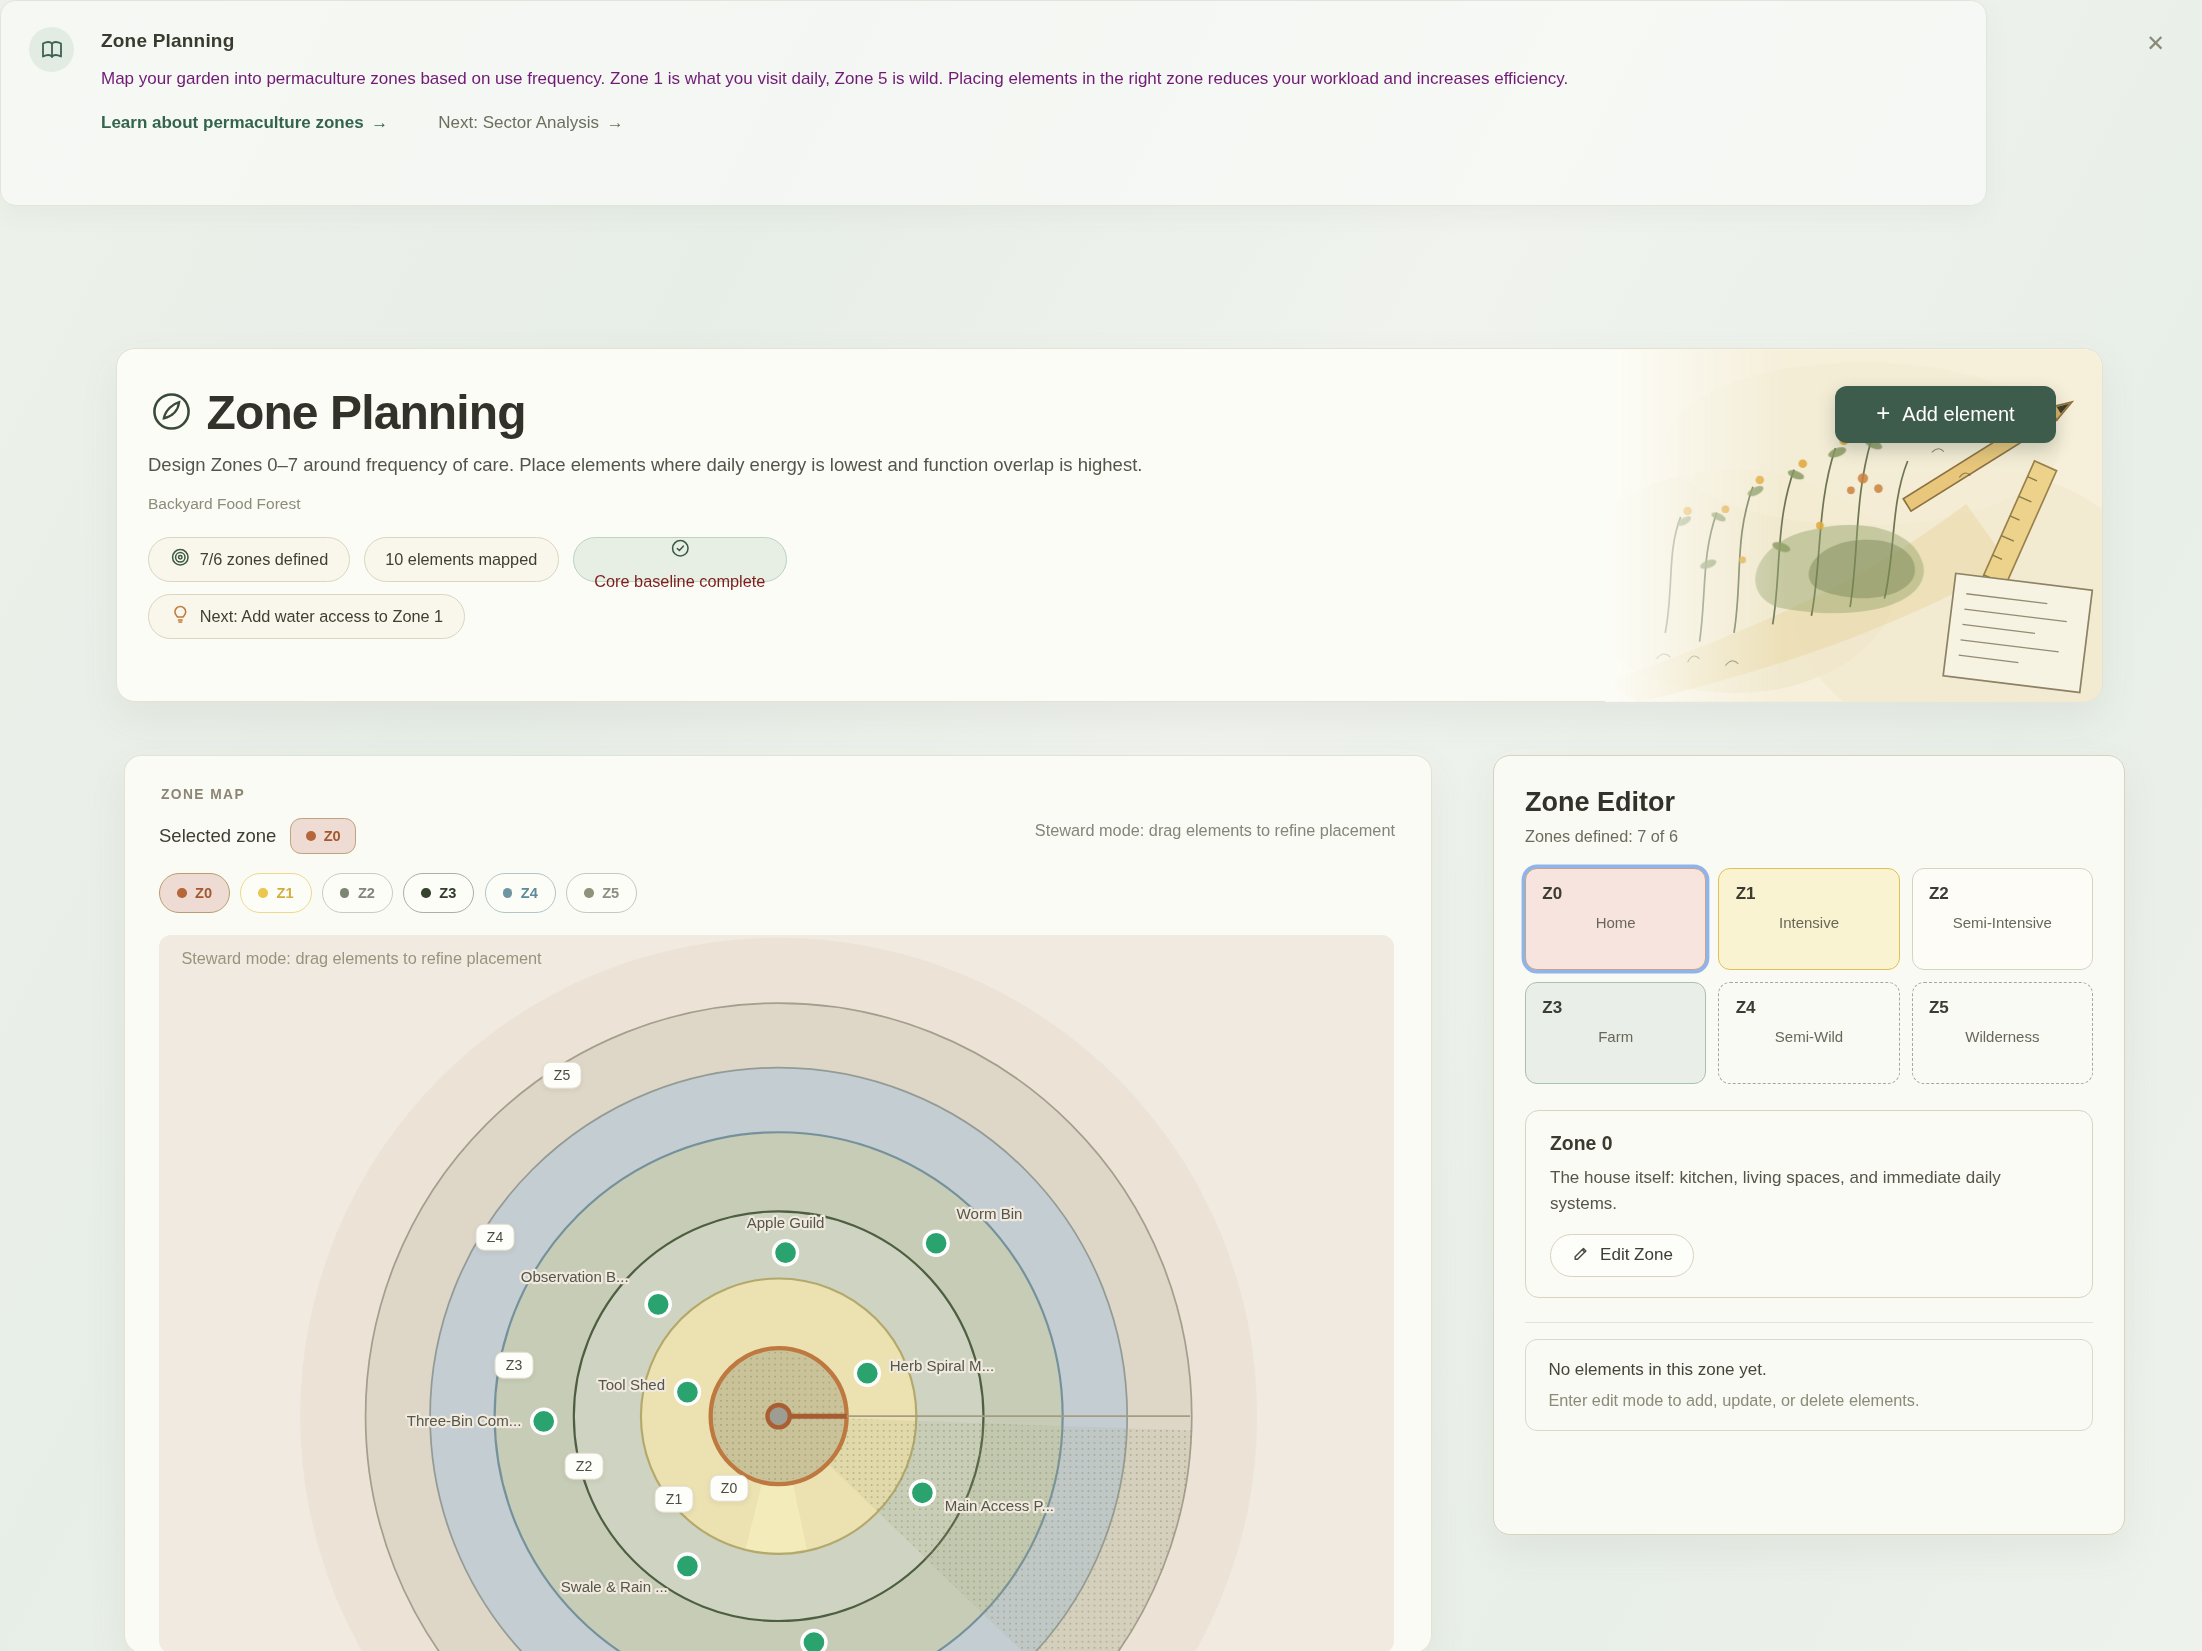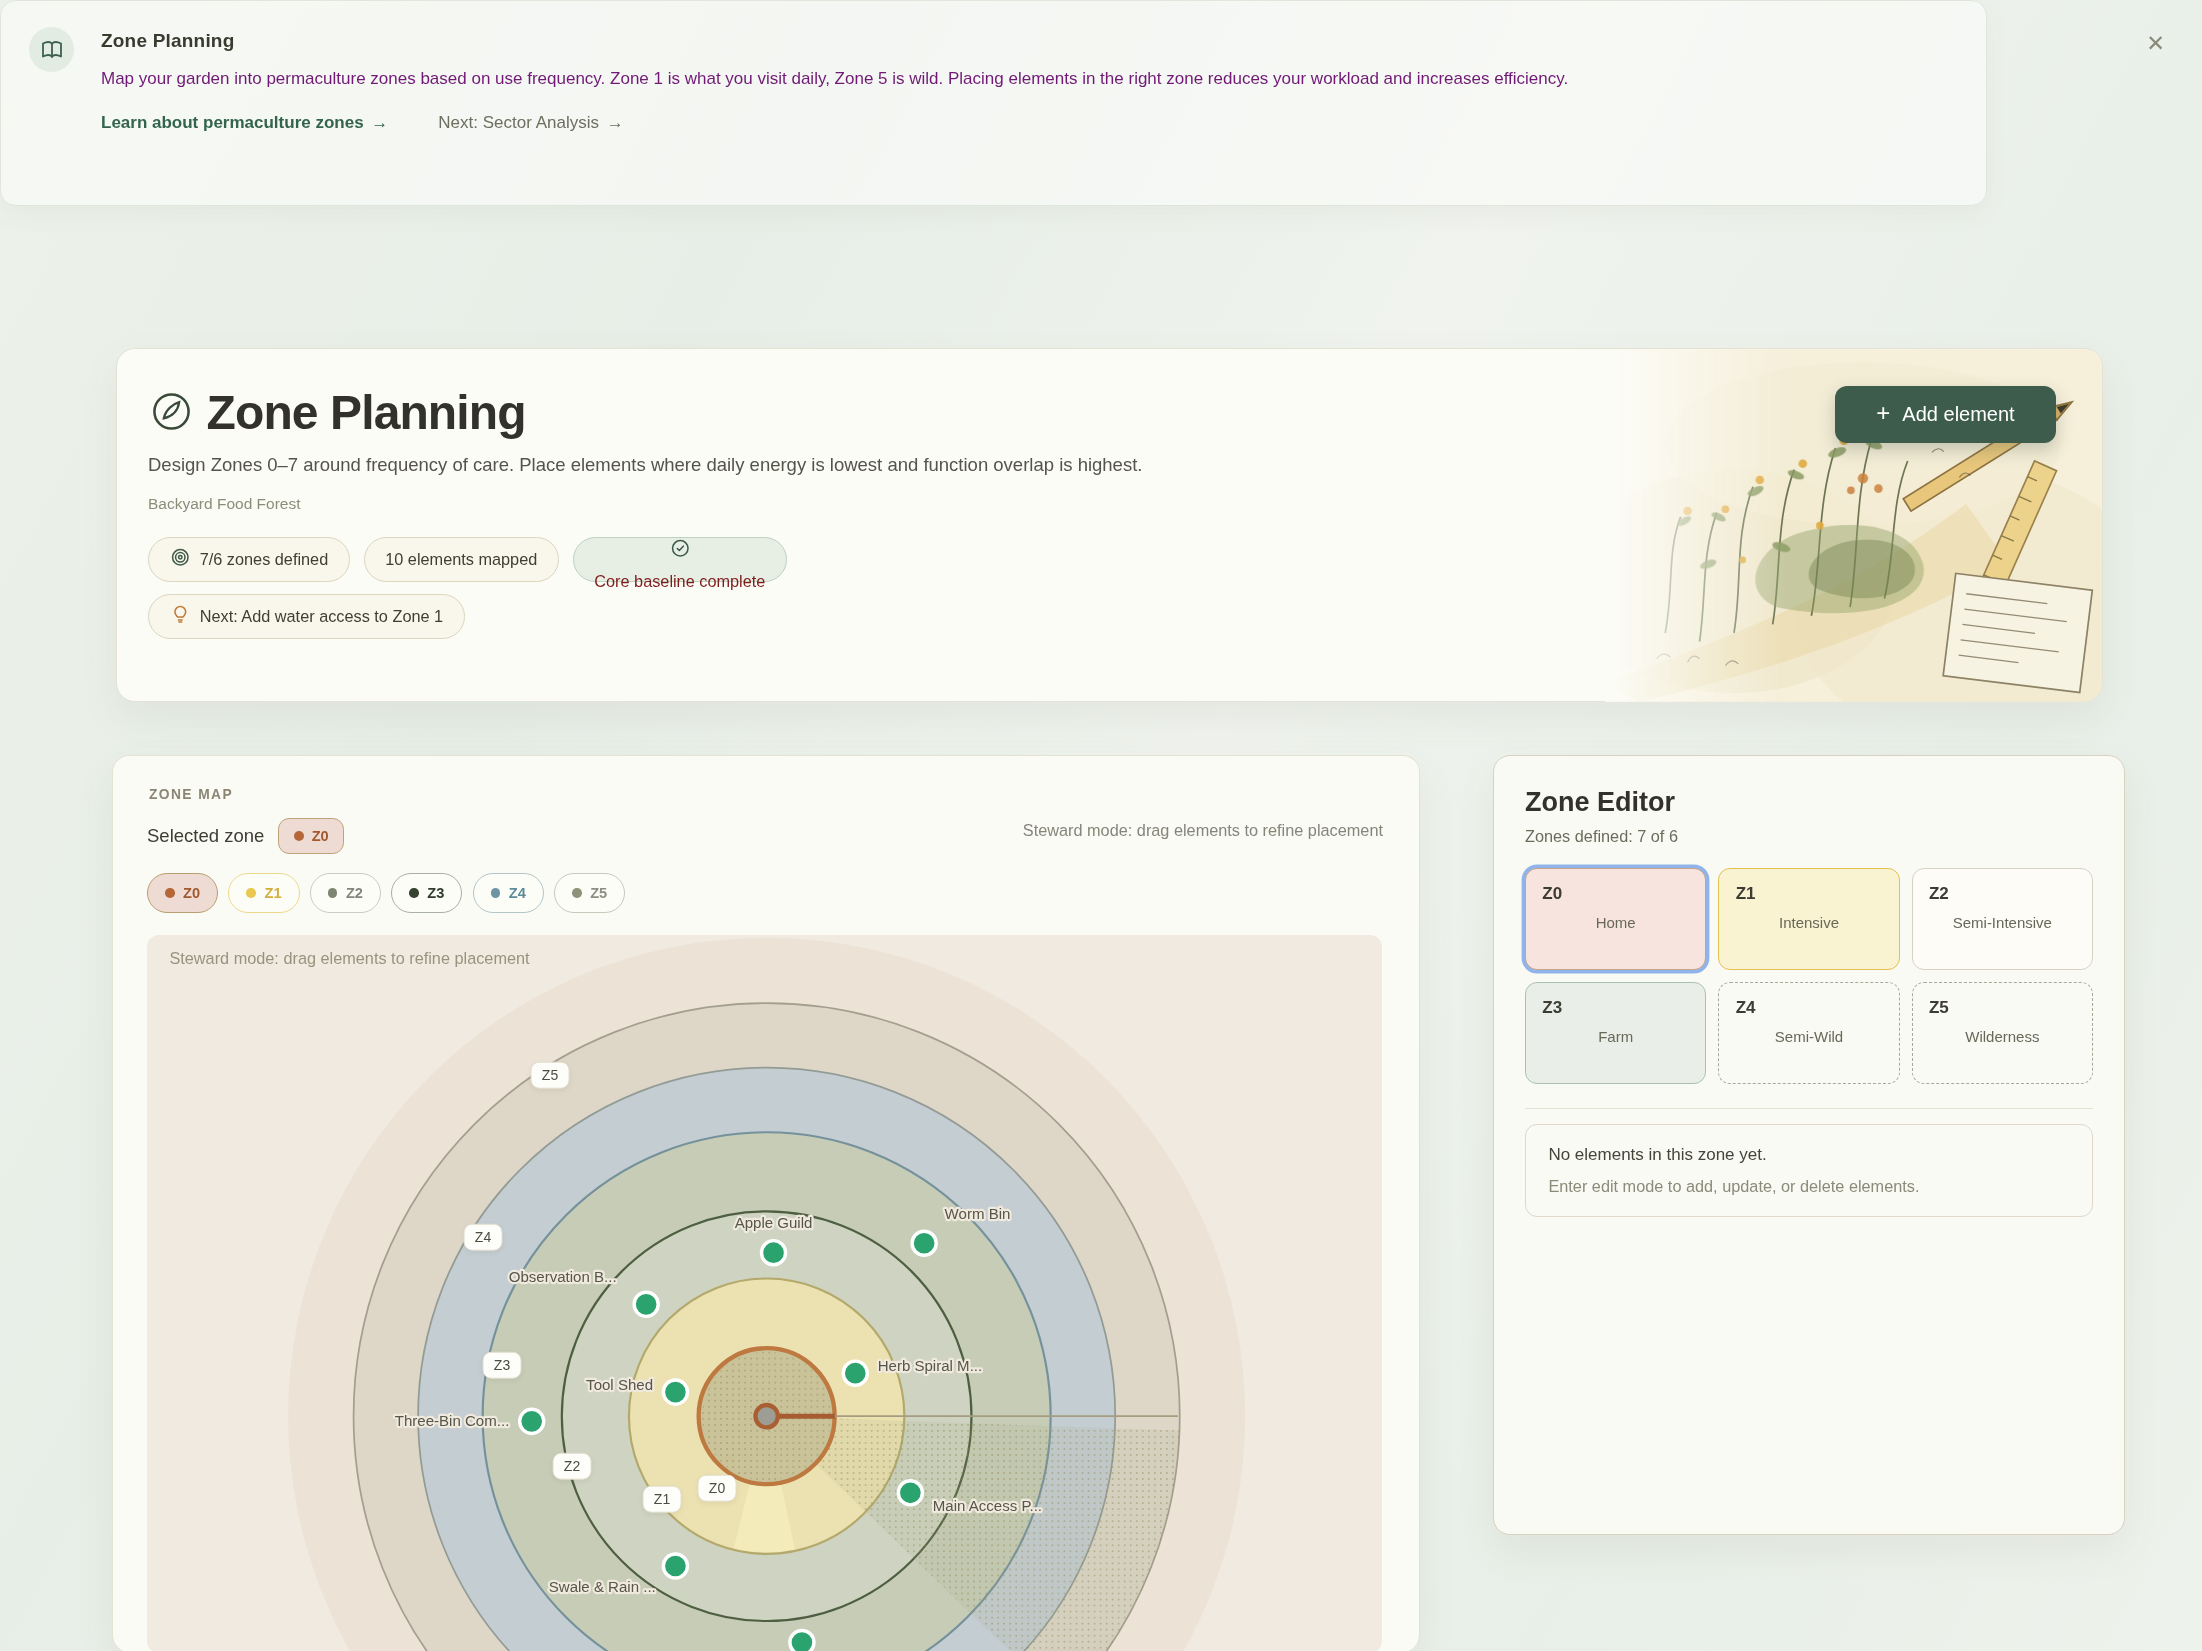--- a/index.html
+++ b/index.html
@@ -33,21 +33,21 @@
   .h-sub { position:absolute; left:31px; top:105px; font-size:18.5px; color:#54544a; }
   .h-proj { position:absolute; left:31px; top:146px; font-size:15.5px; color:#8c8c7b; }
   .badges { position:absolute; left:31px; top:188px; display:flex; flex-direction:column; gap:12px; }
   .badge-row { display:flex; gap:13.8px; }
   .badge { display:inline-flex; align-items:center; gap:9.5px; height:45px; padding:0 20.6px; border-radius:22.4px; background:#f9f7eb; border:0.9px solid #dcd6bf; font-size:16.3px; color:#3e3e33; }
   .badge.success { background:#e7efe5; border-color:#bdd2bf; color:#7f1d1d;flex-direction:column; }
   .add-btn { position:absolute; left:1718px; top:37px; width:221px; height:57px; border-radius:12px; background:#3e5c4b; color:#fff; display:flex; align-items:center; justify-content:center; gap:12px; font-size:20px; cursor:pointer; box-shadow:0 6.9px 17px rgba(50,70,58,.25); }
   .add-plus { font-size:24px; font-weight:400; margin-top:-2.6px; }
 
   
-  .map-panel { left:112px; top:755px; width:1308px; height:897px; border-radius:17px; border-bottom:none; overflow:hidden; background:#fbfbf5; }
+  .map-panel { left:124px; top:755px; width:1308px; height:897px; border-radius:17px; border-bottom:none; overflow:hidden; background:#fbfbf5; }
   .mp-kicker { position:absolute; left:36px; top:31px; font-size:13.8px; letter-spacing:1.4px; font-weight:700; color:#8b8674; }
   .mp-selrow { position:absolute; left:34px; top:62px; display:flex; align-items:center; gap:13.8px; }
   .mp-sel-label { font-size:18.5px; color:#3d3d32; }
   .selchip { display:inline-flex; align-items:center; gap:7.7px; height:36px; padding:0 14.6px; border-radius:11.2px; background:#eedbd3; border:1.3px solid #bfa379; }
   .selchip .dot { width:10.3px; height:10.3px; border-radius:50%; background:#b5673a; }
   .selchip .lbl { font-size:14.6px; font-weight:700; color:#a3592e; }
   .mp-note { position:absolute; right:36px; top:65px; font-size:16.3px; color:#85857a; }
   .chips { position:absolute; left:34px; top:117px; display:flex; gap:10.3px; }
   .chip { display:inline-flex; align-items:center; gap:8.6px; height:40px; padding:0 17px; border-radius:20px; background:#fdfdf8; border:1.3px solid #c9cdc1; font-size:14.6px; font-weight:700; cursor:pointer; }
   .chip .dot { width:9.5px; height:9.5px; border-radius:50%; }
@@ -377,20 +377,33 @@
     <div class="zcard dashed">
       <div class="zc-code">Z4</div>
       <div class="zc-name">Semi-Wild</div>
     </div>
     <div class="zcard dashed">
       <div class="zc-code">Z5</div>
       <div class="zc-name">Wilderness</div>
     </div>
   </div>
 
+  <div class="zone-detail">
+    <div class="zd-title">Zone 0</div>
+    <div class="zd-text">The house itself: kitchen, living spaces, and immediate daily systems.</div>
+    <div class="pill-btn zd-btn">
+      <span>
+        <svg width="19" height="19" viewBox="0 0 24 24" fill="none" stroke="#4a4a3f" stroke-width="1.8" stroke-linecap="round" stroke-linejoin="round">
+          <path d="M4 17.5 L14.5 7 l3 3 L7 20.5 H4 Z"></path>
+            <path d="M13 8.5 l3 3"></path>
+        </svg>
+      </span>
+      <span>Edit Zone</span>
+    </div>
+  </div>
 
   <div class="divider"></div>
 
 
   <div class="empty">
     <div class="empty-l1">No elements in this zone yet.</div>
     <div class="empty-l2">Enter edit mode to add, update, or delete elements.</div>
   </div>
 </div>
 

